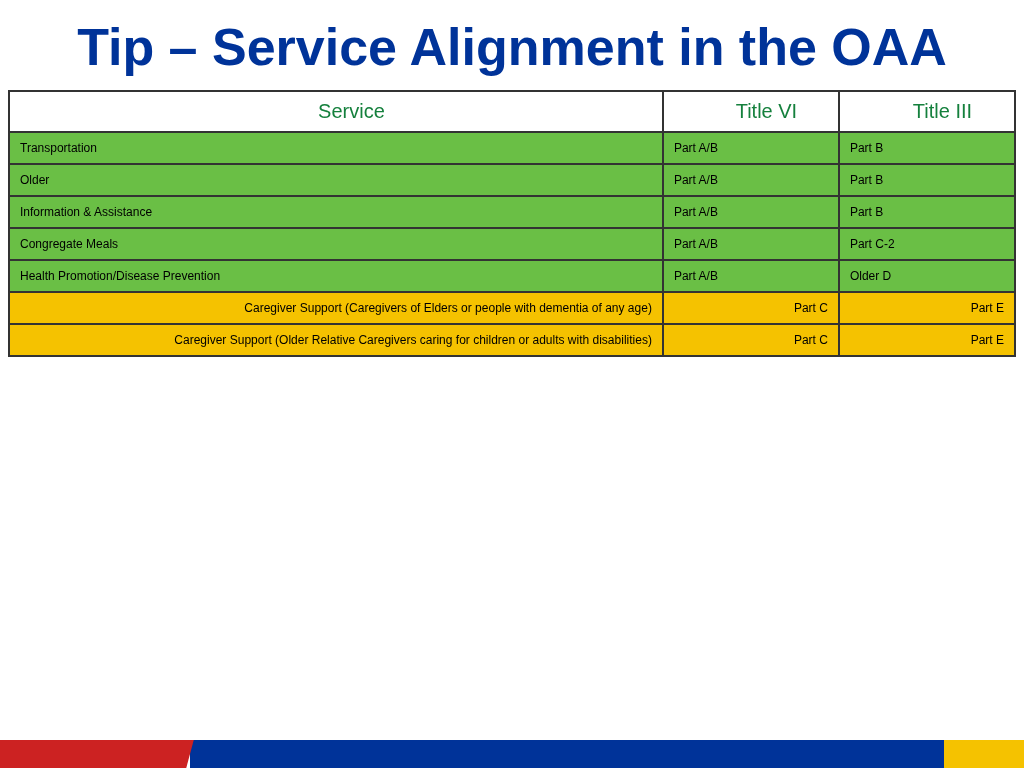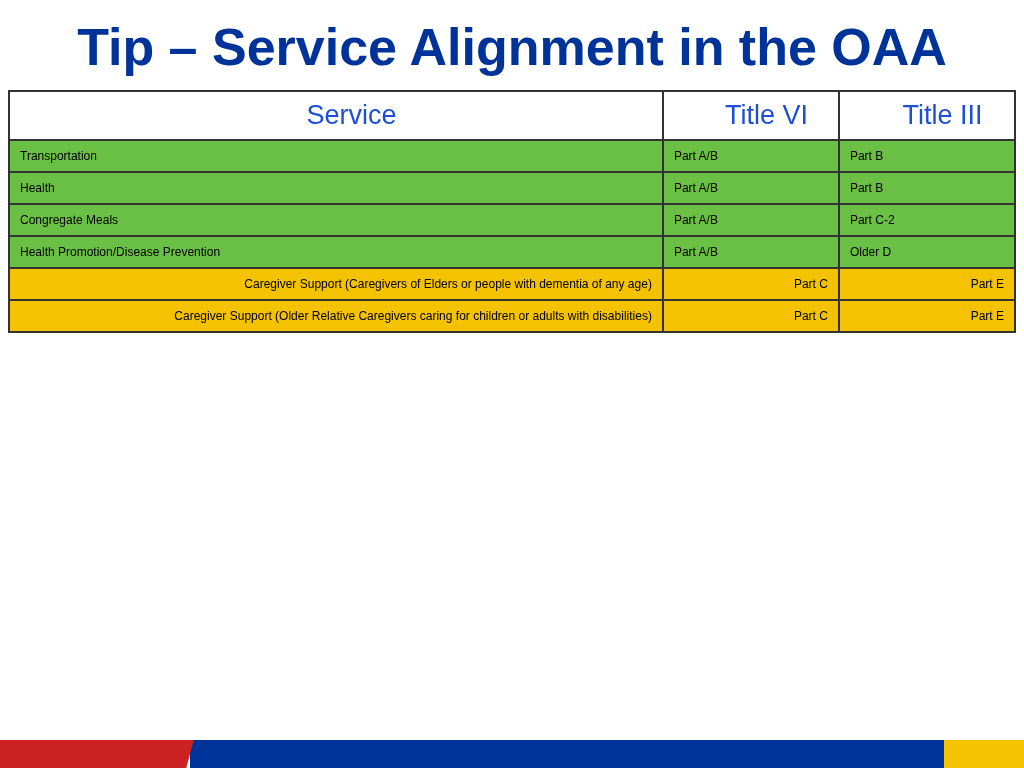--- a/index.html
+++ b/index.html
@@ -50,22 +50,22 @@
     th, td {
       border: 2px solid #333;
       padding: 8px 10px;
       font-size: 12px;
       vertical-align: middle;
     }
 
     .header-row th {
       background: #ffffff;
       font-weight: normal;
-      font-size: 27px;
-      color: #1d4ed8;
+      font-size: 20px;
+      color: #15803d;
       padding-left: 41px;
     }
 
     .col-service { width: 65%; }
     .col-title6 { width: 17.5%; }
     .col-title3 { width: 17.5%; }
 
     .row-green {
       background-color: #6abf45;
     }
@@ -123,21 +123,26 @@
           <th class="col-title3">Title III</th>
         </tr>
       </thead>
       <tbody id="table-body">
       <tr class="row-green">
             <td>Transportation</td>
             <td>Part A/B</td>
             <td>Part B</td>
           </tr>
           <tr class="row-green">
-            <td>Health</td>
+            <td>Older</td>
+            <td>Part A/B</td>
+            <td>Part B</td>
+          </tr>
+          <tr class="row-green">
+            <td>Information &amp; Assistance</td>
             <td>Part A/B</td>
             <td>Part B</td>
           </tr>
           <tr class="row-green">
             <td>Congregate Meals</td>
             <td>Part A/B</td>
             <td>Part C-2</td>
           </tr>
           <tr class="row-green">
             <td>Health Promotion/Disease Prevention</td>

